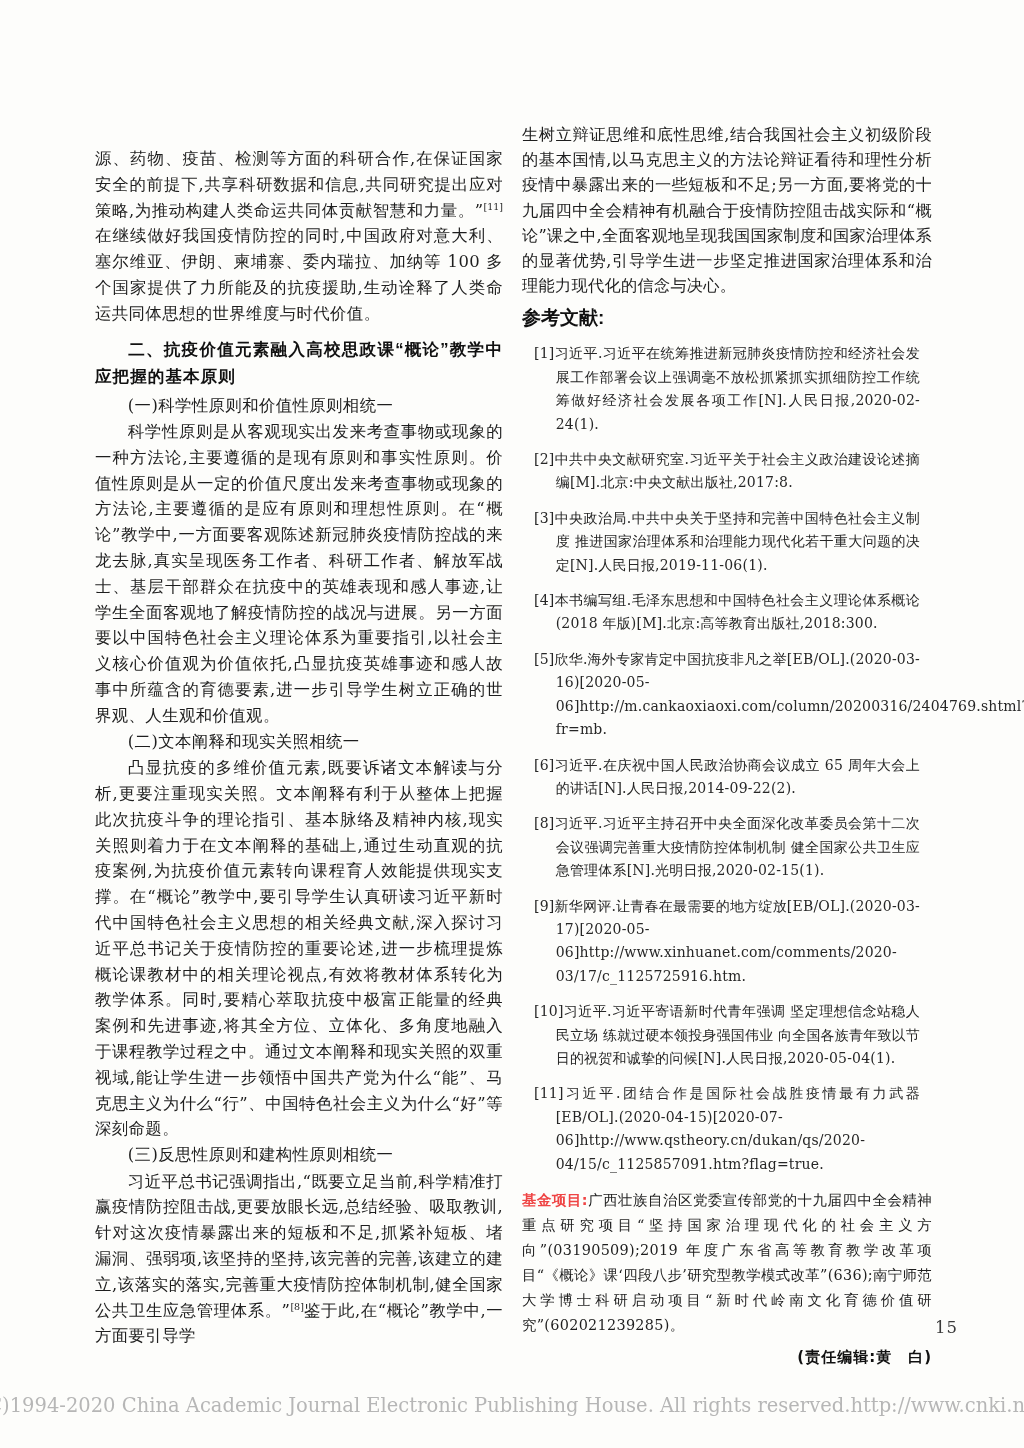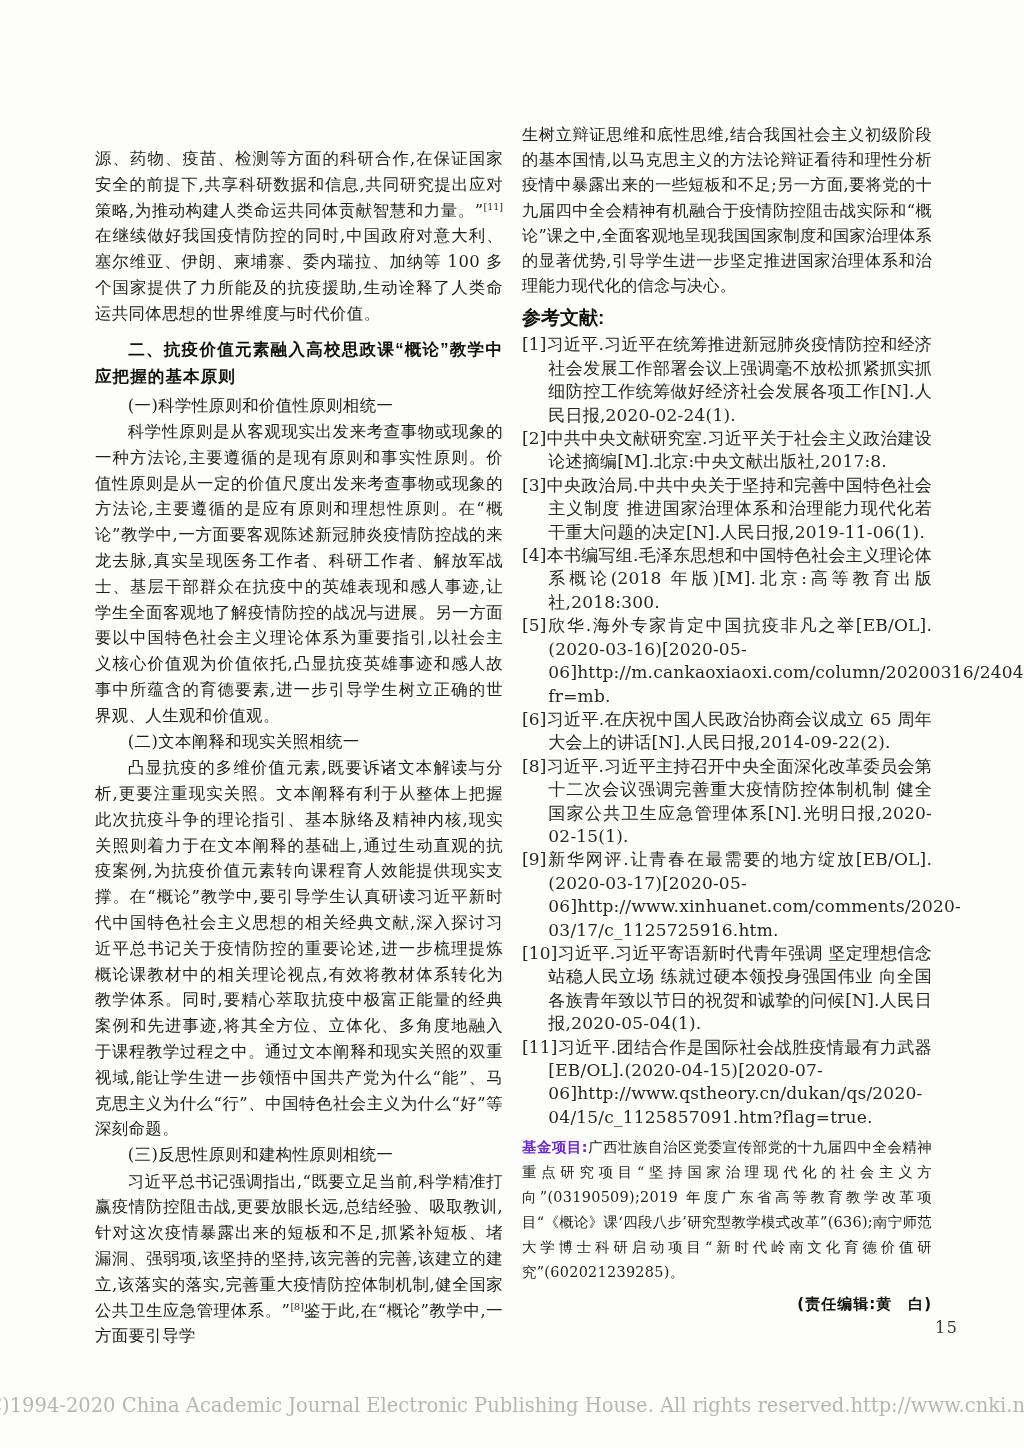--- a/index.html
+++ b/index.html
@@ -39,31 +39,31 @@
 
   .refs-heading {
     margin: 8px 0 3px 0;
     font-family: Liberation Sans, sans-serif;
     font-weight: bold;
     font-size: 19px;
     line-height: 24px;
     color: #111;
   }
   .ref-item {
-    margin: 0;
-    font-size: 17px;
+    margin: 12px;
+    font-size: 14px;
     line-height: 23.4px;
     padding-left: 1.55em;
     text-indent: -1.55em;
     letter-spacing: 0.2px;
     color: #262626;
   }
 
   .fund { margin: 6px 0 0 0; font-size: 14.4px; line-height: 25px; letter-spacing: 0.3px; }
-  .fund-label { font-family: "DejaVu Sans", "Liberation Sans", sans-serif; font-weight: bold; color: #6d28d9; }
+  .fund-label { font-family: "DejaVu Sans", "Liberation Sans", sans-serif; font-weight: bold; color: #ef4444; }
 
   .editor-line {
     margin: 10px 0 0 0;
     text-align: right;
     font-family: "DejaVu Sans", "Liberation Sans", sans-serif;
     font-weight: bold;
     font-size: 15px;
     letter-spacing: 1px;
     color: #111;
   }

